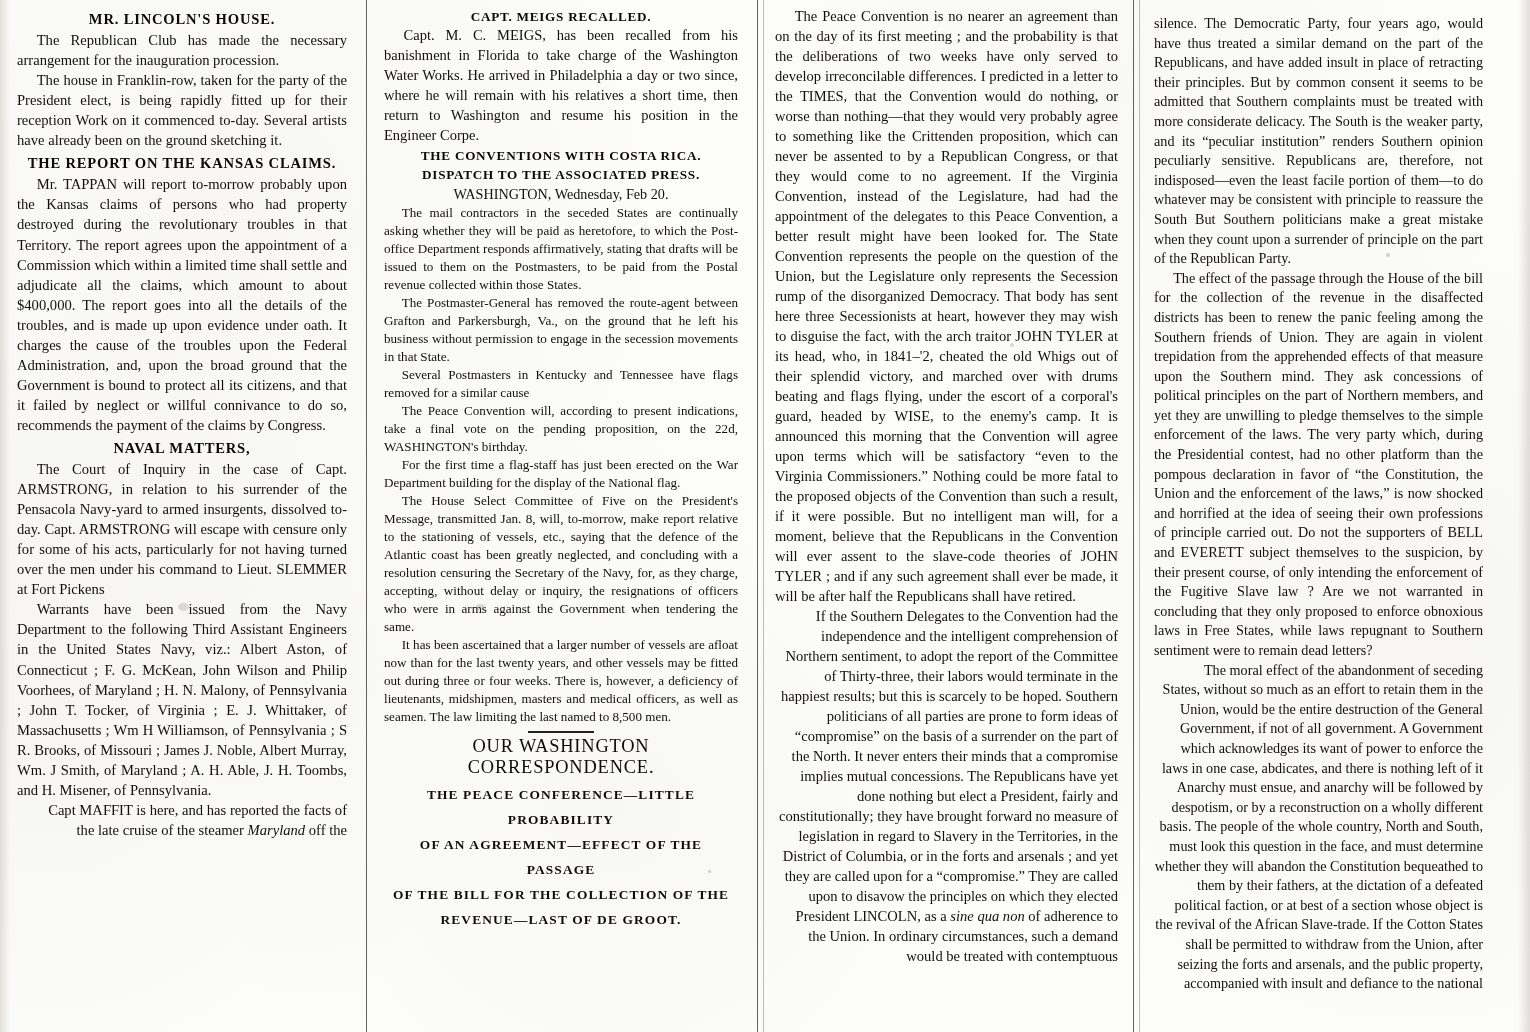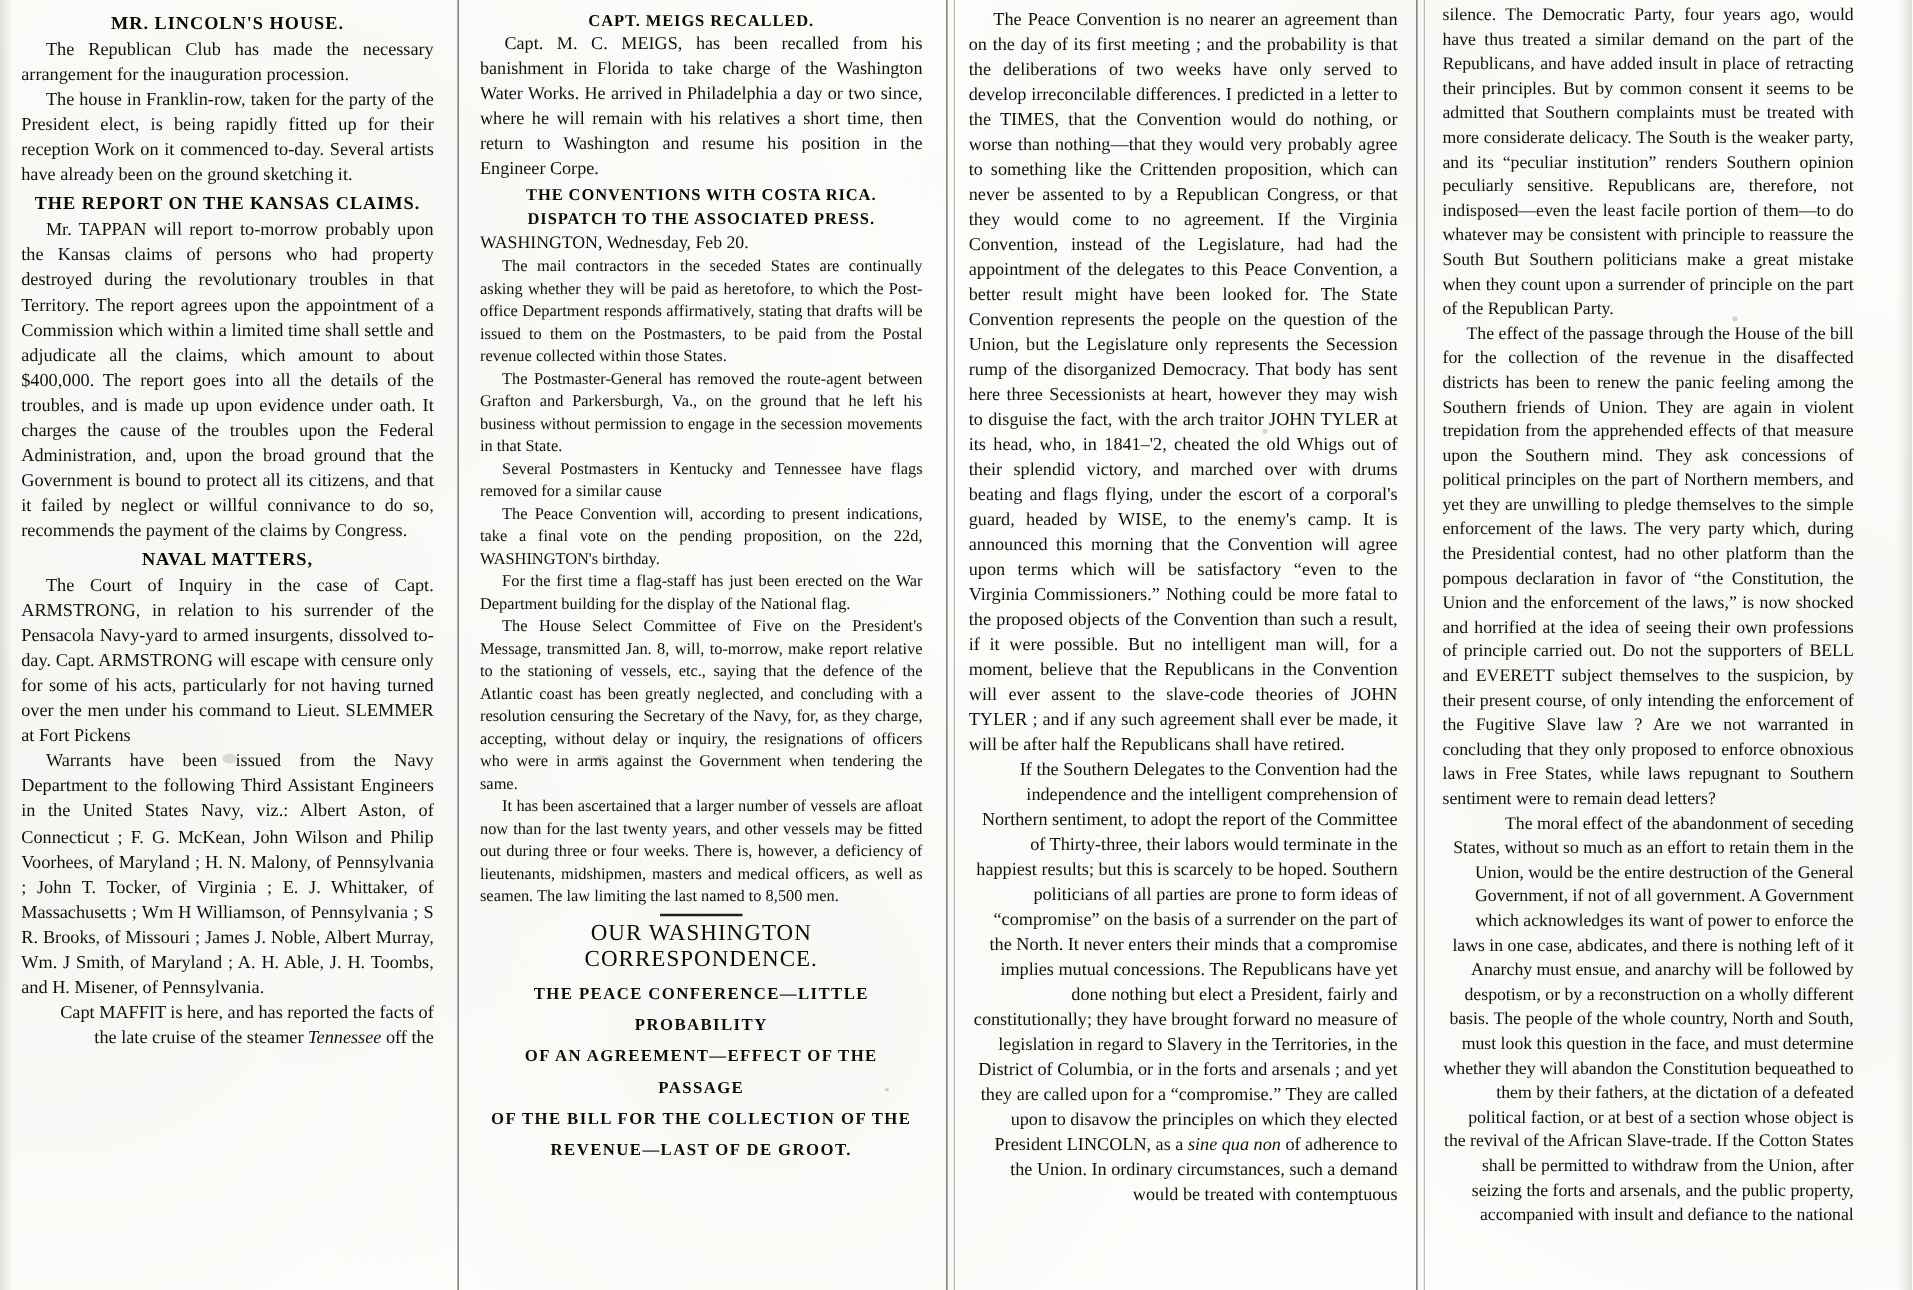--- a/index.html
+++ b/index.html
@@ -32,21 +32,21 @@
   }
   .col {
     position: relative;
     height: 1032px;
     overflow: hidden;
     box-sizing: border-box;
   }
   .col-1 { width: 366px; padding: 6px 19px 0 17px; }
   .col-2 { width: 392px; padding: 6px 20px 0 18px; }
   .col-3 { width: 377px; padding: 6px 17px 0 17px; }
-  .col-4 { width: 364px; padding: 3px 16px 0 19px; }
+  .col-4 { width: 364px; padding: 14px 16px 0 19px; }
 
   
   .rule-v {
     position: absolute;
     top: 0;
     width: 1px;
     height: 1032px;
     background: #3a3632;
     opacity: 0.78;
   }
@@ -73,21 +73,21 @@
     text-transform: uppercase;
     letter-spacing: 0.055em;
     margin: 3px 0 1px 0;
     font-weight: 700;
     color: #141108;
     font-size: 12.4px;
   }
   .ital { font-style: italic; }
 
   .dateline {
-    text-align: left;
+    text-align: center;
     font-size: 14.2px;
     line-height: 20px;
     margin-top: 1px;
     color: #19160f;
   }
 
   .rule-short {
     width: 66px;
     height: 2px;
     background: #2a2620;
@@ -150,21 +150,21 @@
 
     <div class="col col-1 c1 inkwrap">
       <div class="head">MR. LINCOLN'S HOUSE.</div>
       <p class="indent">The Republican Club has made the necessary arrangement for the inauguration procession.</p>
       <p class="indent">The house in Franklin-row, taken for the party of the President elect, is being rapidly fitted up for their reception  Work on it commenced to-day. Several artists have already been on the ground sketching it.</p>
       <div class="head">THE REPORT ON THE KANSAS CLAIMS.</div>
       <p class="indent">Mr. TAPPAN will report to-morrow probably upon the Kansas claims of persons who had property destroyed during the revolutionary troubles in that Territory.  The report agrees upon the appointment of a Commission which within a limited time shall settle and adjudicate all the claims, which amount to about $400,000.  The report goes into all the details of the troubles, and is made up upon evidence under oath.  It charges the cause of the troubles upon the Federal Administration, and, upon the broad ground that the Government is bound to protect all its citizens, and that it failed by neglect or willful connivance to do so, recommends the payment of the claims by Congress.</p>
       <div class="head">NAVAL MATTERS,</div>
       <p class="indent">The Court of Inquiry in the case of Capt. ARMSTRONG, in relation to his surrender of the Pensacola Navy-yard to armed insurgents, dissolved to-day.  Capt. ARMSTRONG will escape with censure only for some of his acts, particularly for not having turned over the men under his command to Lieut. SLEMMER at Fort Pickens</p>
       <p class="indent">Warrants have been issued from the Navy Department to the following Third Assistant Engineers in the United States Navy, viz.: Albert Aston, of Connecticut ; F. G. McKean, John Wilson and Philip Voorhees, of Maryland ; H. N. Malony, of Pennsylvania ; John T. Tocker, of Virginia ; E. J. Whittaker, of Massachusetts ; Wm  H Williamson, of Pennsylvania ; S R. Brooks, of Missouri ; James J. Noble, Albert Murray, Wm. J Smith, of Maryland ; A. H. Able, J. H. Toombs, and H. Misener, of Pennsylvania.</p>
-      <p class="indent last"><span>Capt MAFFIT is here, and has reported the facts of the late cruise of the steamer </span><span class="ital">Tennessee</span><span> off  the</span></p>
+      <p class="indent last"><span>Capt MAFFIT is here, and has reported the facts of the late cruise of the steamer </span><span class="ital">Maryland</span><span> off  the</span></p>
     </div>
 
     <div class="col col-2 c2 inkwrap">
       <div class="head">CAPT. MEIGS RECALLED.</div>
       <p class="big indent">Capt. M. C. MEIGS, has been recalled from his banishment in Florida to take charge of the Washington Water Works.  He arrived in Philadelphia a day or two since, where he will remain with his relatives a short time, then return to Washington and resume his position in the Engineer Corpe.</p>
       <div class="head">THE CONVENTIONS WITH COSTA RICA.</div>
       <div class="head">DISPATCH TO THE ASSOCIATED PRESS.</div>
       <div class="dateline">WASHINGTON, Wednesday, Feb 20.</div>
       <p class="indent">The mail contractors in the seceded States are continually asking whether they will be paid as heretofore, to which the Post-office Department responds affirmatively, stating that drafts will be issued to them on the Postmasters, to be paid from the Postal revenue collected within those States.</p>
       <p class="indent">The Postmaster-General has removed the route-agent between Grafton and Parkersburgh, Va., on the ground that he left his business without permission to engage in the secession movements in that State.</p>

